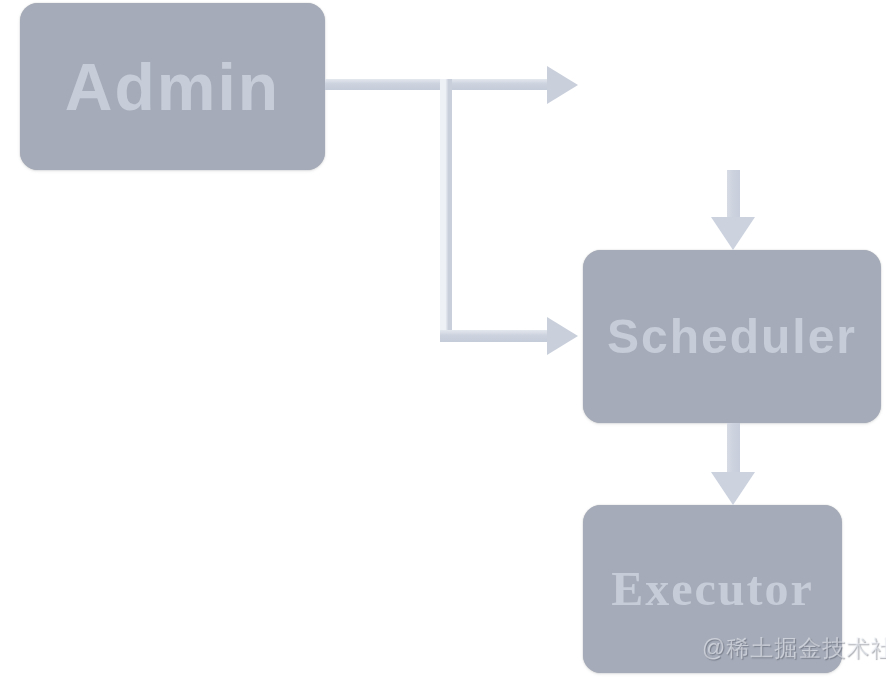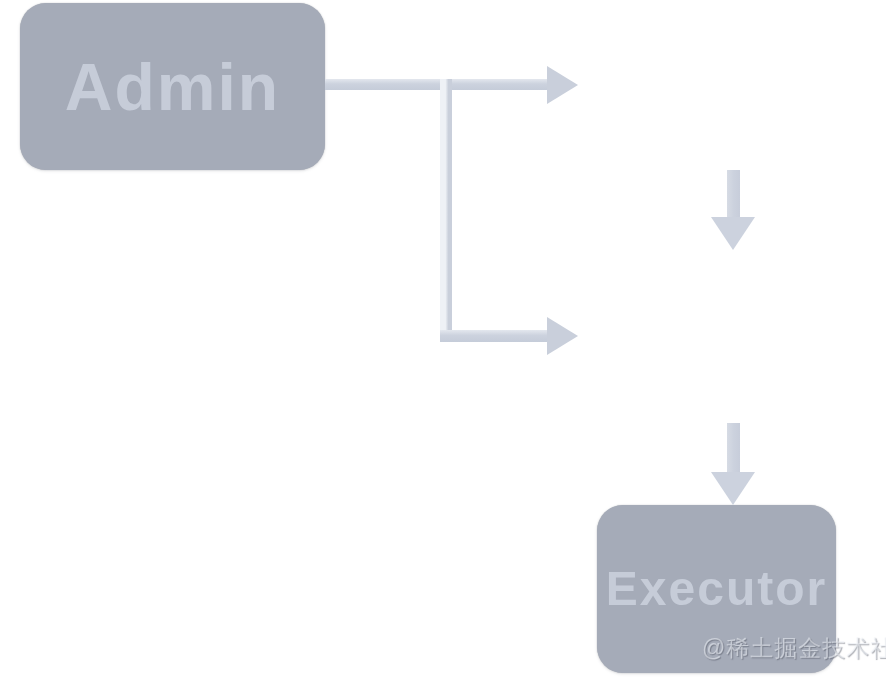--- a/index.html
+++ b/index.html
@@ -12,37 +12,37 @@
     position: relative;
     width: 886px;
     height: 677px;
     background: #ffffff;
     overflow: hidden;
   }
   
   .node {
     position: absolute;
     background: #a5abb8;
-    border-radius: 26px;
+    border-radius: 18px;
     display: flex;
     align-items: center;
     justify-content: center;
     box-shadow: 0 0 1px rgba(110,115,125,0.55), 0 1px 3px rgba(110,115,125,0.22);
   }
   .node .label {
     color: #c6ccd8;
     font-weight: 700;
     letter-spacing: 2px;
     line-height: 1;
     user-select: none;
   }
   .node-admin     { left: 20px;  top: 3px;   width: 305px; height: 167px; }
   .node-trigger   { left: 580px; top: 3px;   width: 303px; height: 167px; }
   .node-scheduler { left: 583px; top: 250px; width: 298px; height: 173px; }
-  .node-executor  { left: 597px; top: 505px; width: 239px; height: 168px; }
+  .node-executor  { left: 583px; top: 505px; width: 259px; height: 168px; font-family: Liberation Serif, serif; }
   .node-admin .label, .node-trigger .label { font-size: 66px; }
   .node-scheduler .label, .node-executor .label { font-size: 48px; }
 
   
   .shaft-h {
     position: absolute;
     background: linear-gradient(180deg, #e3e7ee 0%, #ccd2de 45%, #c5ccd9 100%);
   }
   .shaft-v {
     position: absolute;
@@ -97,20 +97,23 @@
 </head>
 <body>
 
 <div class="canvas">
 
   <div class="node node-admin">
     <span class="label">Admin</span>
   </div>
 
 
+  <div class="node node-scheduler">
+    <span class="label">Scheduler</span>
+  </div>
 
   <div class="node node-executor">
     <span class="label">Executor</span>
   </div>
 
   <div class="shaft-h e1-shaft"></div>
   <div class="head-right e1-head"></div>
 
   <div class="shaft-v e2-vert"></div>
   <div class="shaft-h e2-shaft"></div>

